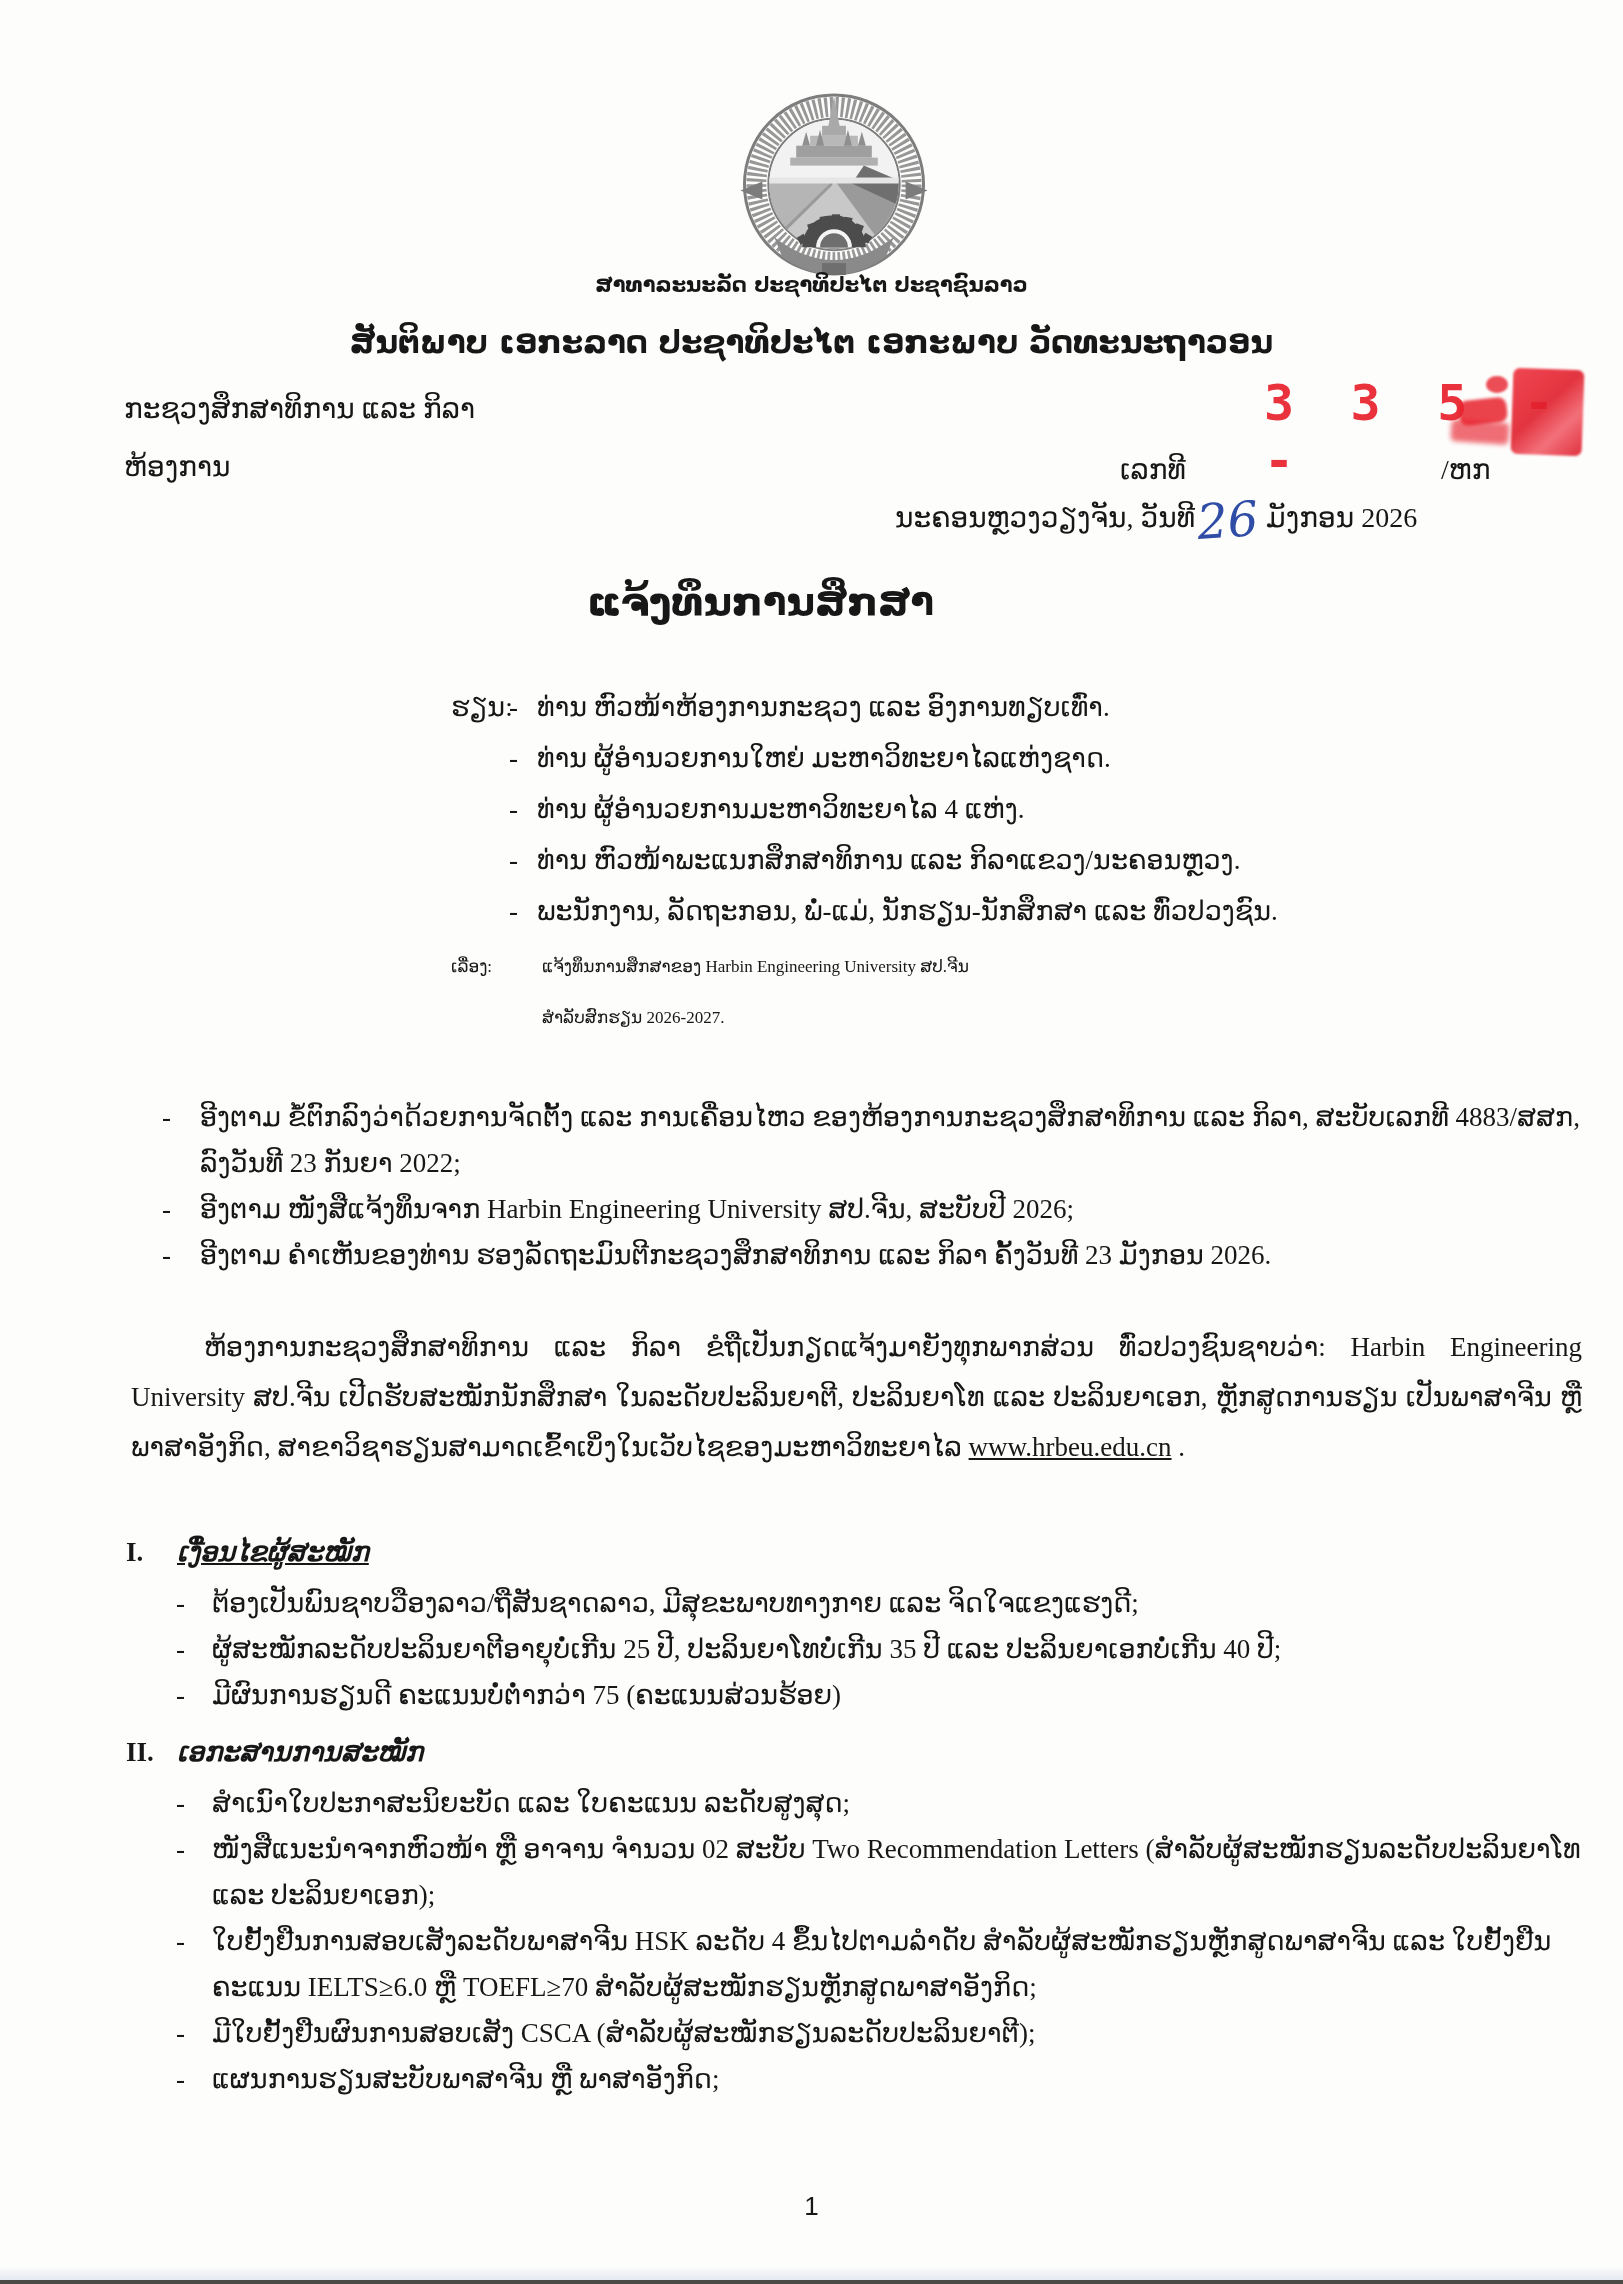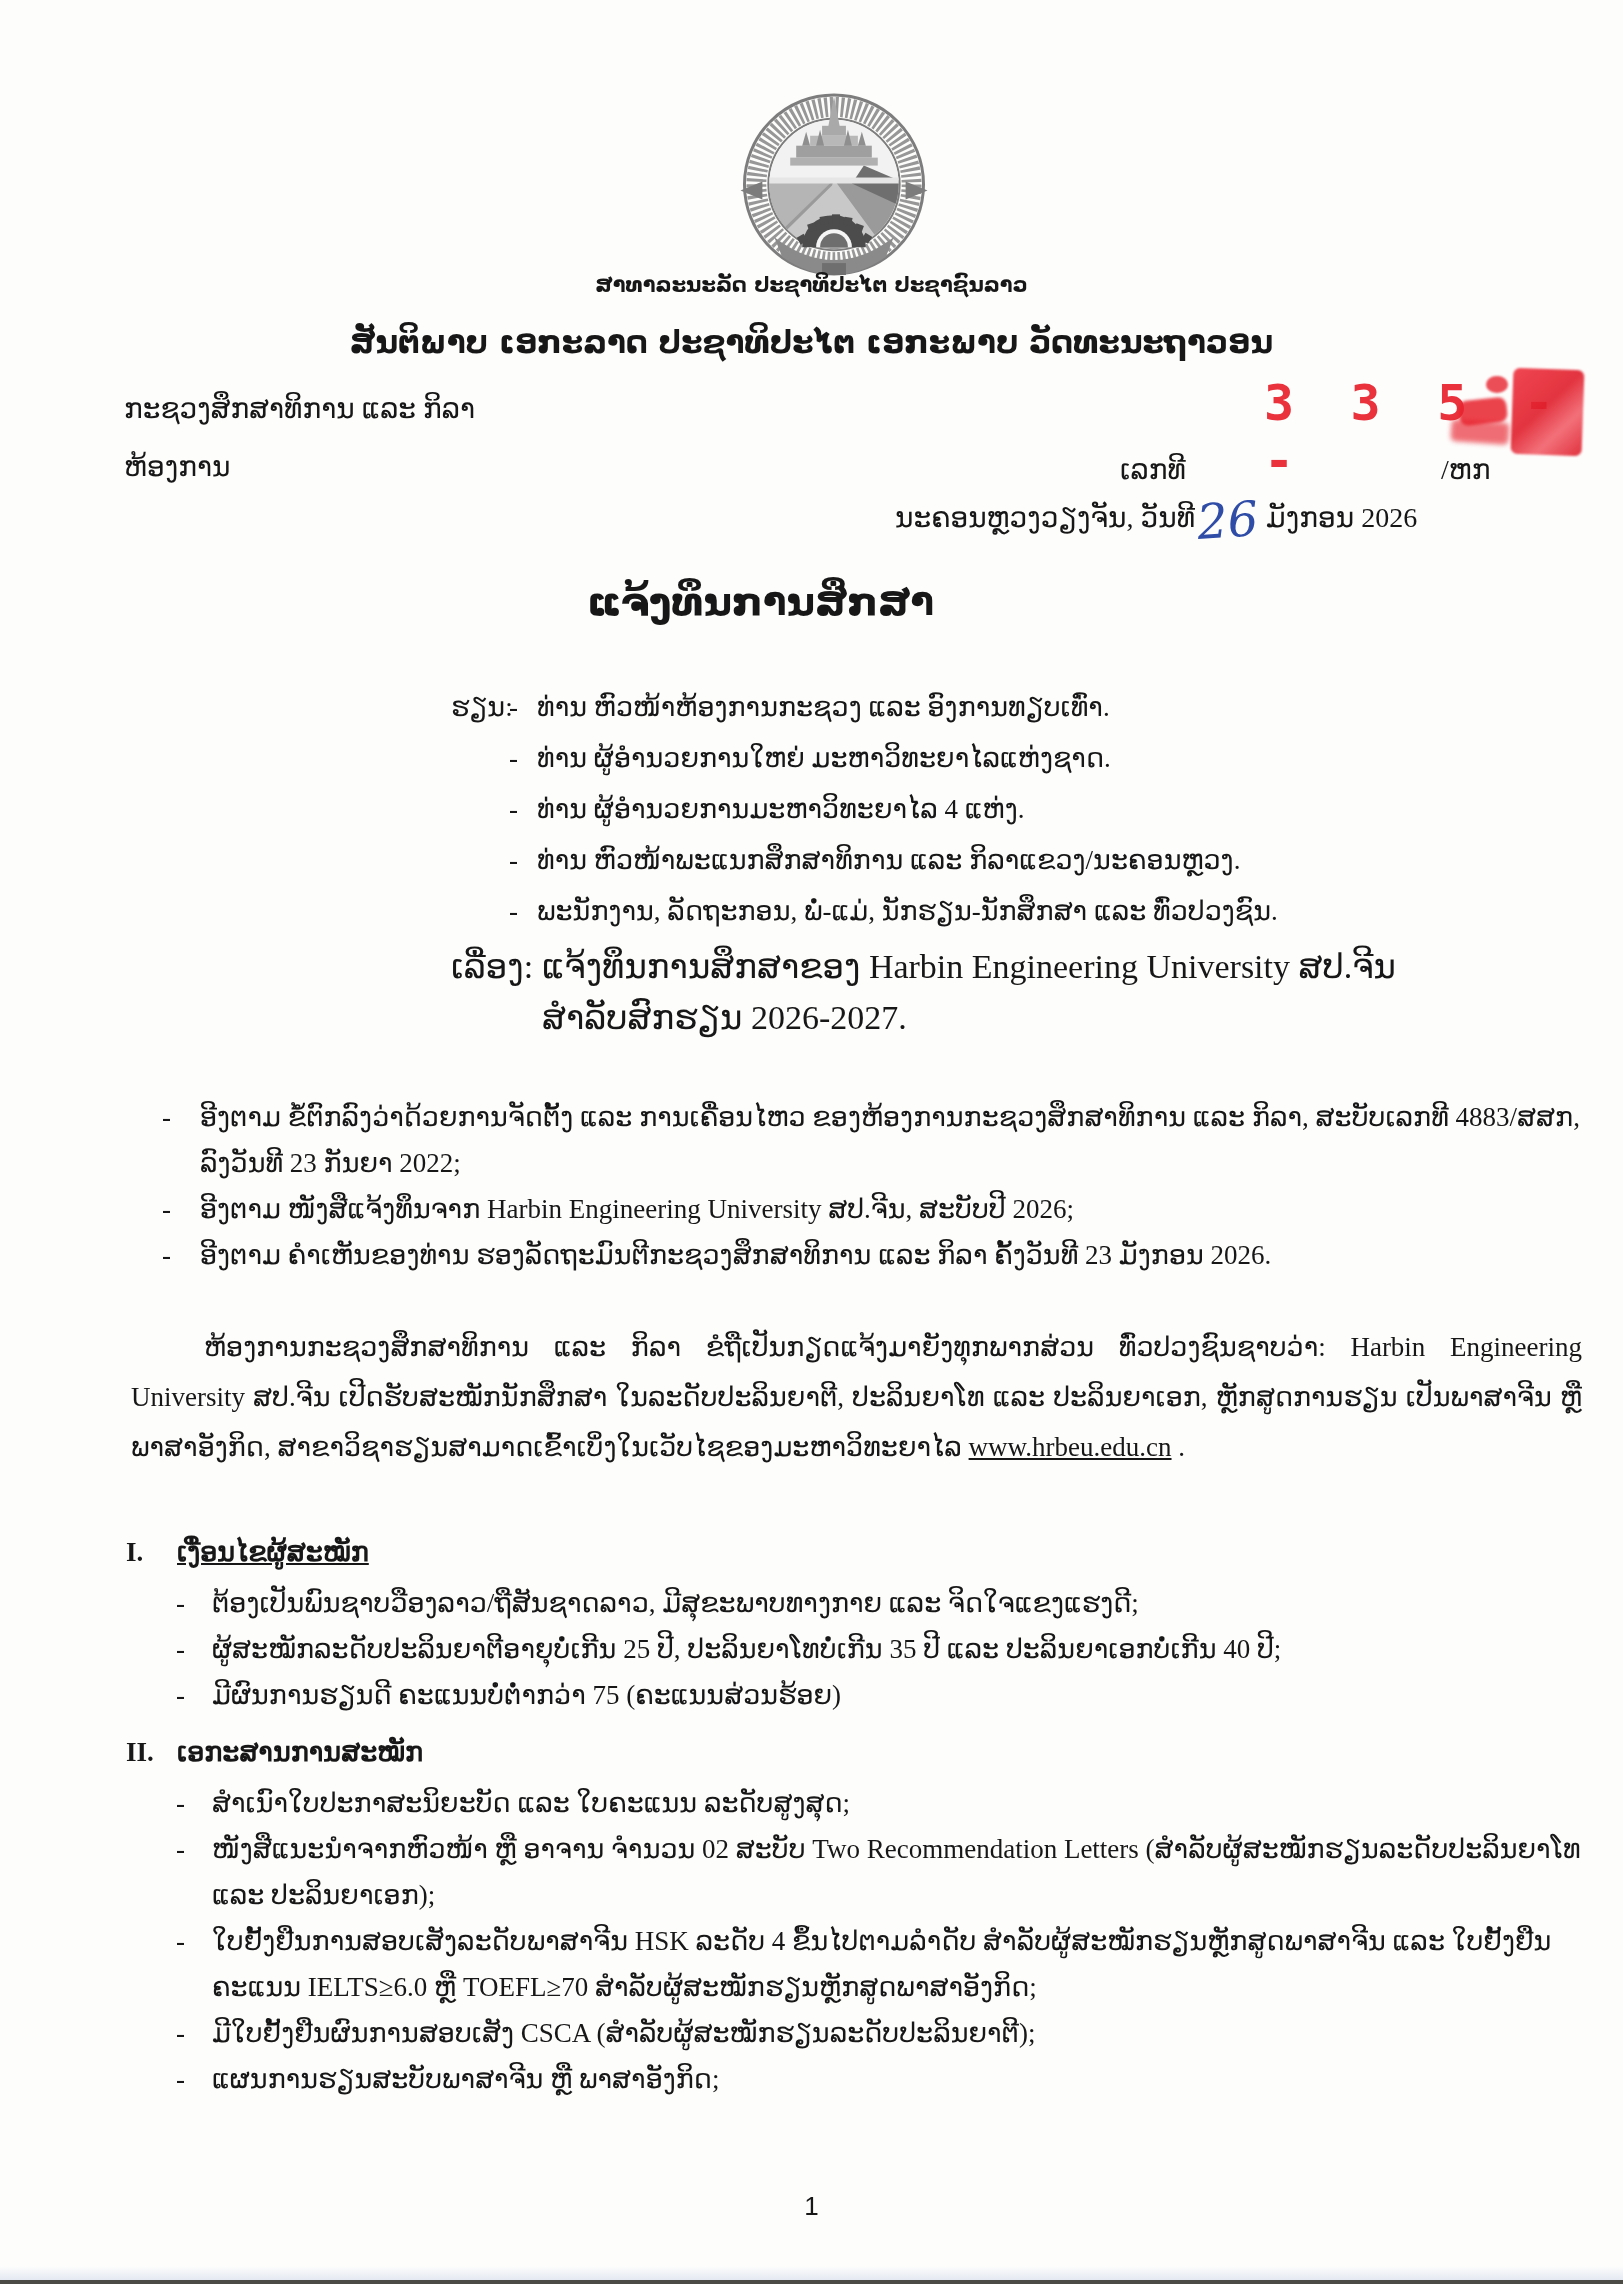--- a/index.html
+++ b/index.html
@@ -56,21 +56,21 @@
              font-family:"DejaVu Sans","Liberation Sans",sans-serif;margin-left:20px;}
 
   
   .recipients{position:absolute;left:451px;top:682px;width:1158px;font-size:27px;line-height:51px;}
   .rec-label{position:absolute;left:0;top:0;}
   .rec-row{display:flex;padding-left:58px;}
   .dash-col{flex:0 0 28px;}
   .rec-text{flex:1;}
 
   
-  .subject{position:absolute;left:451px;top:941px;width:1034px;font-size:34px;line-height:51px;}
+  .subject{position:absolute;left:451px;top:941px;width:1034px;font-size:17px;line-height:51px;}
   .subj-line1{display:flex;}
   .subj-label{flex:0 0 91px;}
   .subj-line2{padding-left:91px;}
 
   
   .references{position:absolute;left:126px;top:1094px;width:1456px;font-size:27px;line-height:46px;}
   .ref-item{display:flex;}
   .ref-dash{flex:0 0 38px;padding-left:36px;box-sizing:content-box;}
   .ref-text{flex:1;}
 
@@ -78,21 +78,21 @@
   .bodypara{position:absolute;left:131px;top:1322px;width:1451px;font-size:27px;line-height:50px;
             text-align:justify;text-indent:73px;}
   .weblink{text-decoration:underline;color:inherit;}
 
   
   .section{position:absolute;left:126px;width:1458px;font-size:27px;line-height:46px;}
   .section-1{top:1529px;}
   .section-2{top:1729px;}
   .sec-head{display:flex;font-weight:bold;}
   .sec-num{flex:0 0 51px;}
-  .sec-title{flex:1;}
+  .sec-title{flex:1;font-style:italic;}
   .u{text-decoration:underline;}
   .sec-items{margin-top:5px;}
   .sec-row{display:flex;}
   .sec-dash{flex:0 0 36px;padding-left:50px;box-sizing:content-box;}
   .sec-text{flex:1;}
 
   
   .page-num{position:absolute;left:0;top:2191px;width:100%;text-align:center;font-size:26px;
             font-family:"Liberation Sans","DejaVu Sans",sans-serif;}
   .scan-bottom{position:absolute;left:0;right:0;bottom:0;height:18px;

